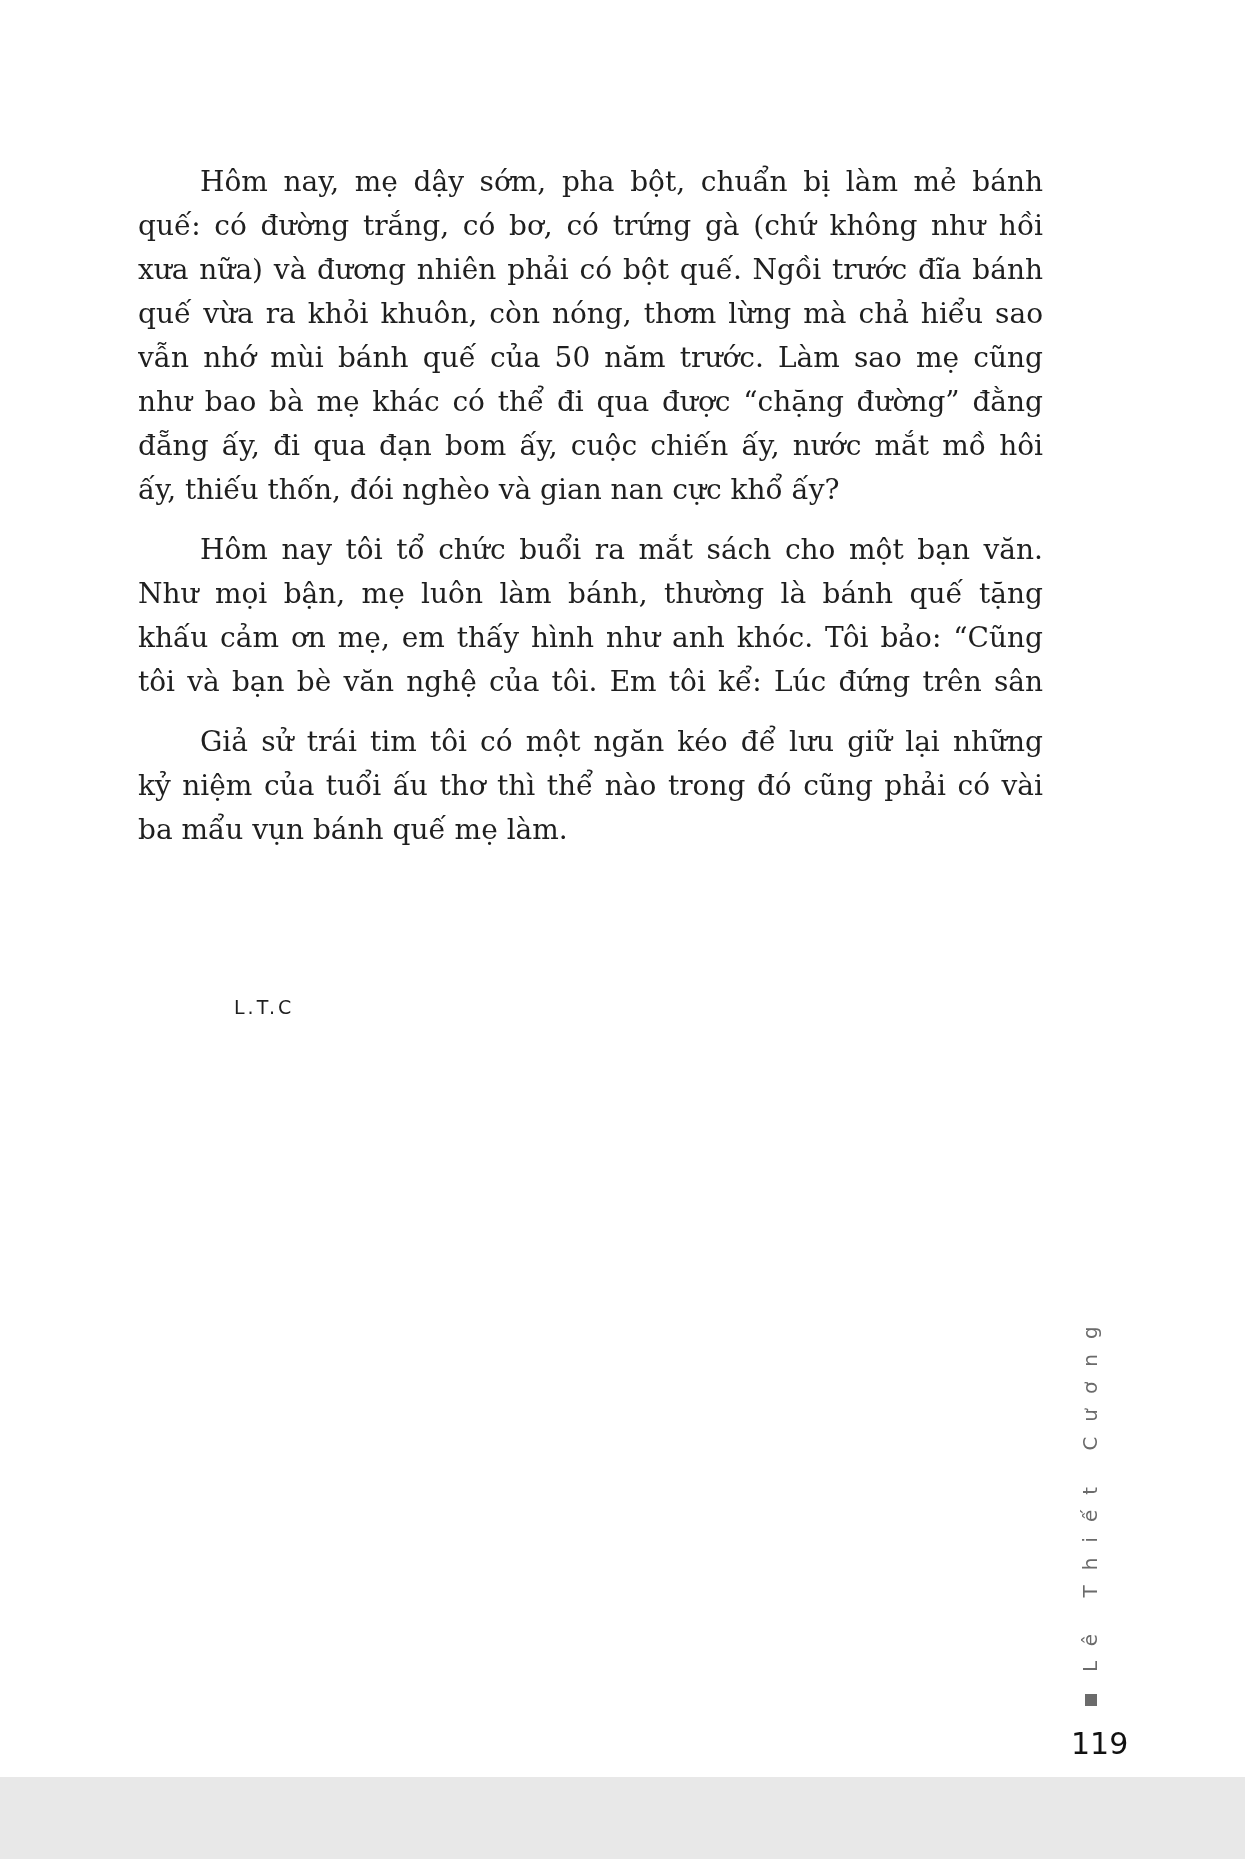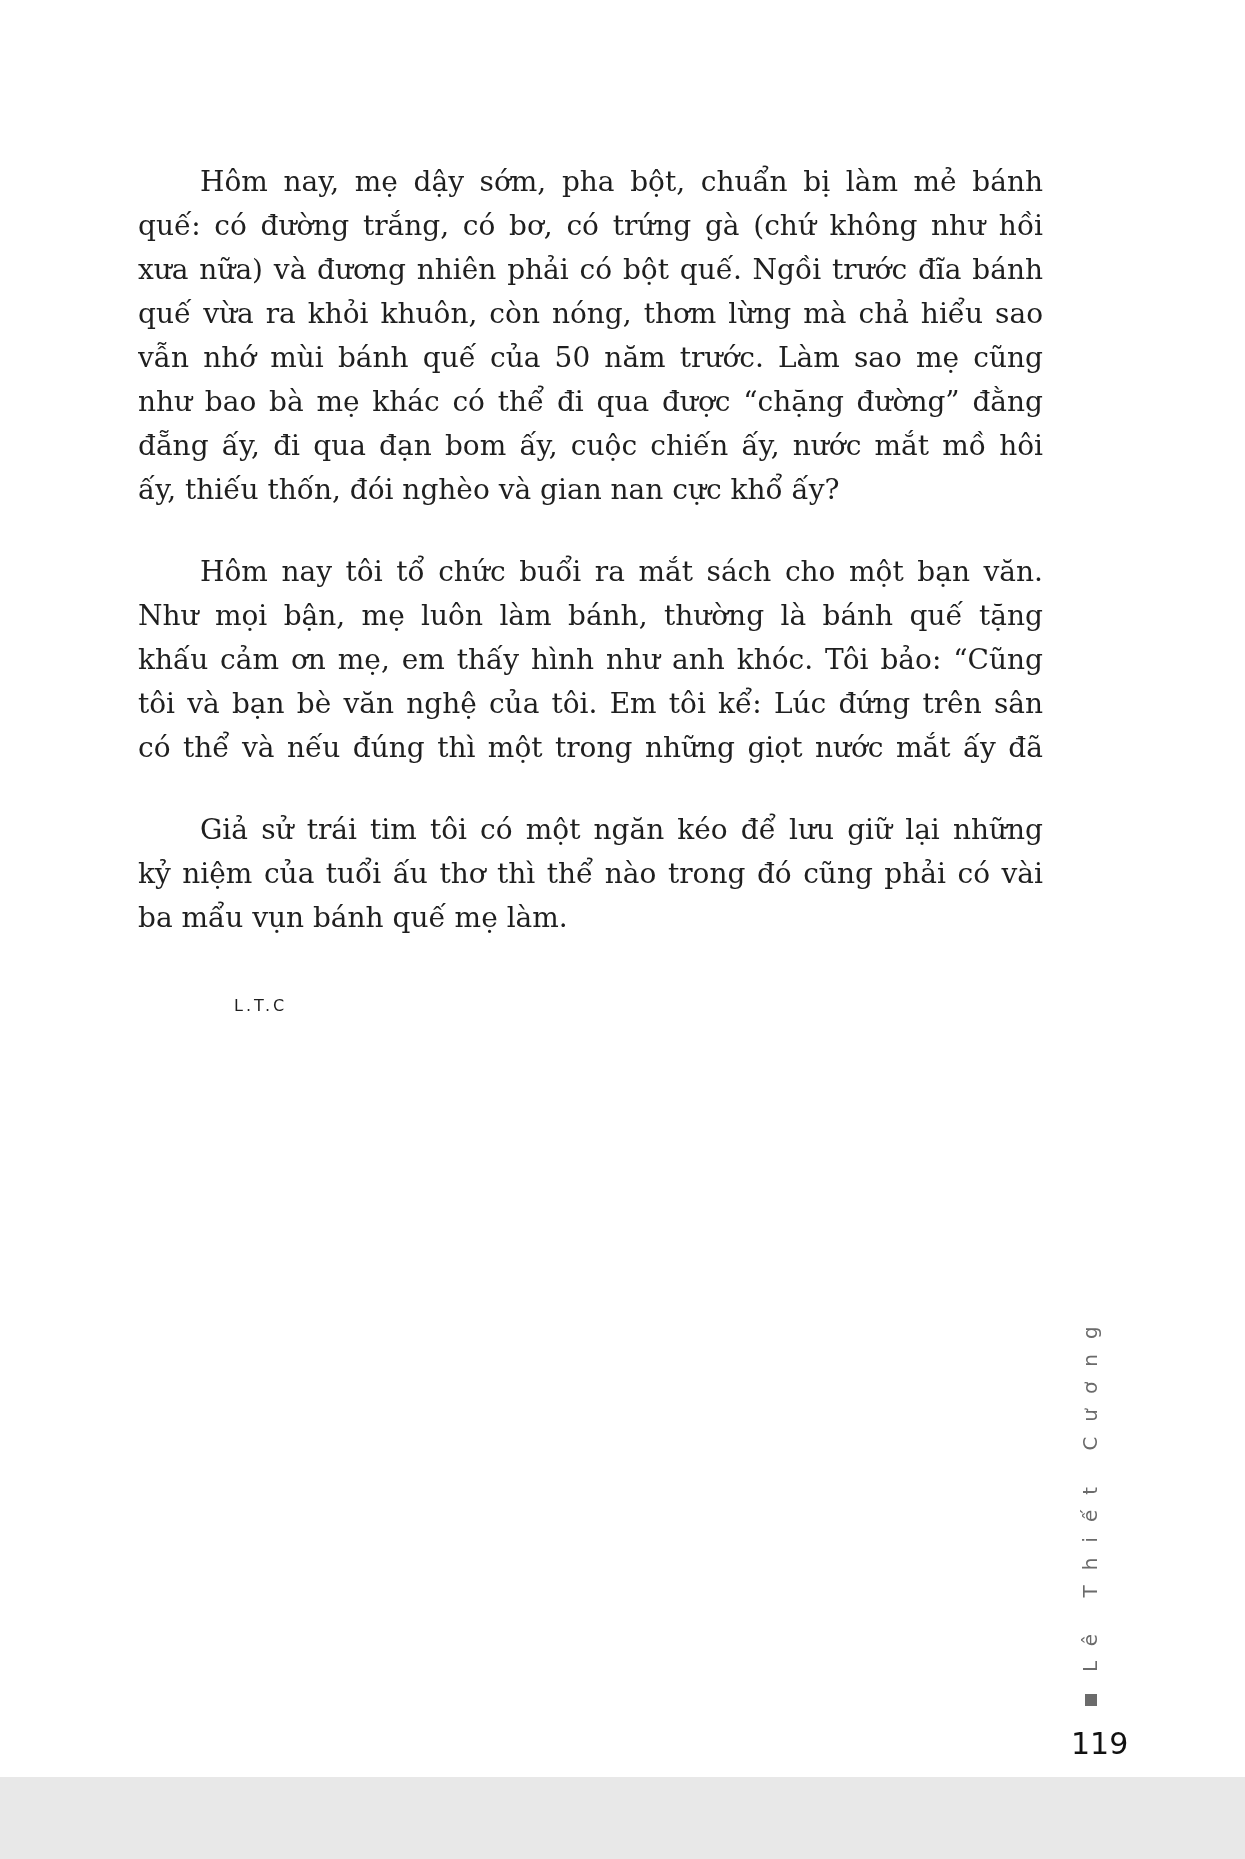--- a/index.html
+++ b/index.html
@@ -18,37 +18,37 @@
   
   .text-block {
     position: absolute;
     left: 138px;
     top: 160px;
     width: 905px;
     color: var(--body-text, #1f1f1f);
     font-size: 28px;
     line-height: 44px;
   }
-  .para + .para { margin-top: 38px; }
+  .para + .para { margin-top: 16px; }
   .line {
     text-align: justify;
     text-align-last: justify;
     overflow: hidden;
     max-height: 44px;
   }
   .line.first { text-indent: 62px; }
   .line.last { text-align-last: left; }
 
   
   .signature {
     position: absolute;
     left: 234px;
     top: 996px;
     font-family: "DejaVu Sans", sans-serif;
-    font-size: 16px;
+    font-size: 19px;
     letter-spacing: 3px;
     color: var(--body-text, #1f1f1f);
   }
 
   
   .margin-author {
     position: absolute;
     left: 1078px;
     top: 1706px;
     transform: rotate(-90deg);
@@ -92,21 +92,20 @@
         <div class="line">vẫn nhớ mùi bánh quế của 50 năm trước. Làm sao mẹ cũng</div>
         <div class="line">như bao bà mẹ khác có thể đi qua được “chặng đường” đằng</div>
         <div class="line">đẵng ấy, đi qua đạn bom ấy, cuộc chiến ấy, nước mắt mồ hôi</div>
         <div class="line last">ấy, thiếu thốn, đói nghèo và gian nan cực khổ ấy?</div>
       </div>
       <div class="para">
         <div class="line first">Hôm nay tôi tổ chức buổi ra mắt sách cho một bạn văn.</div>
         <div class="line">Như mọi bận, mẹ luôn làm bánh, thường là bánh quế tặng</div>
         <div class="line">khấu cảm ơn mẹ, em thấy hình như anh khóc. Tôi bảo: “Cũng</div>
         <div class="line">tôi và bạn bè văn nghệ của tôi. Em tôi kể: Lúc đứng trên sân</div>
-        <div class="line">có thể và nếu đúng thì một trong những giọt nước mắt ấy đã</div>
       </div>
       <div class="para">
         <div class="line first">Giả sử trái tim tôi có một ngăn kéo để lưu giữ lại những</div>
         <div class="line">kỷ niệm của tuổi ấu thơ thì thể nào trong đó cũng phải có vài</div>
         <div class="line last">ba mẩu vụn bánh quế mẹ làm.</div>
       </div>
     </div>
 
   <div class="signature">L.T.C</div>
 

